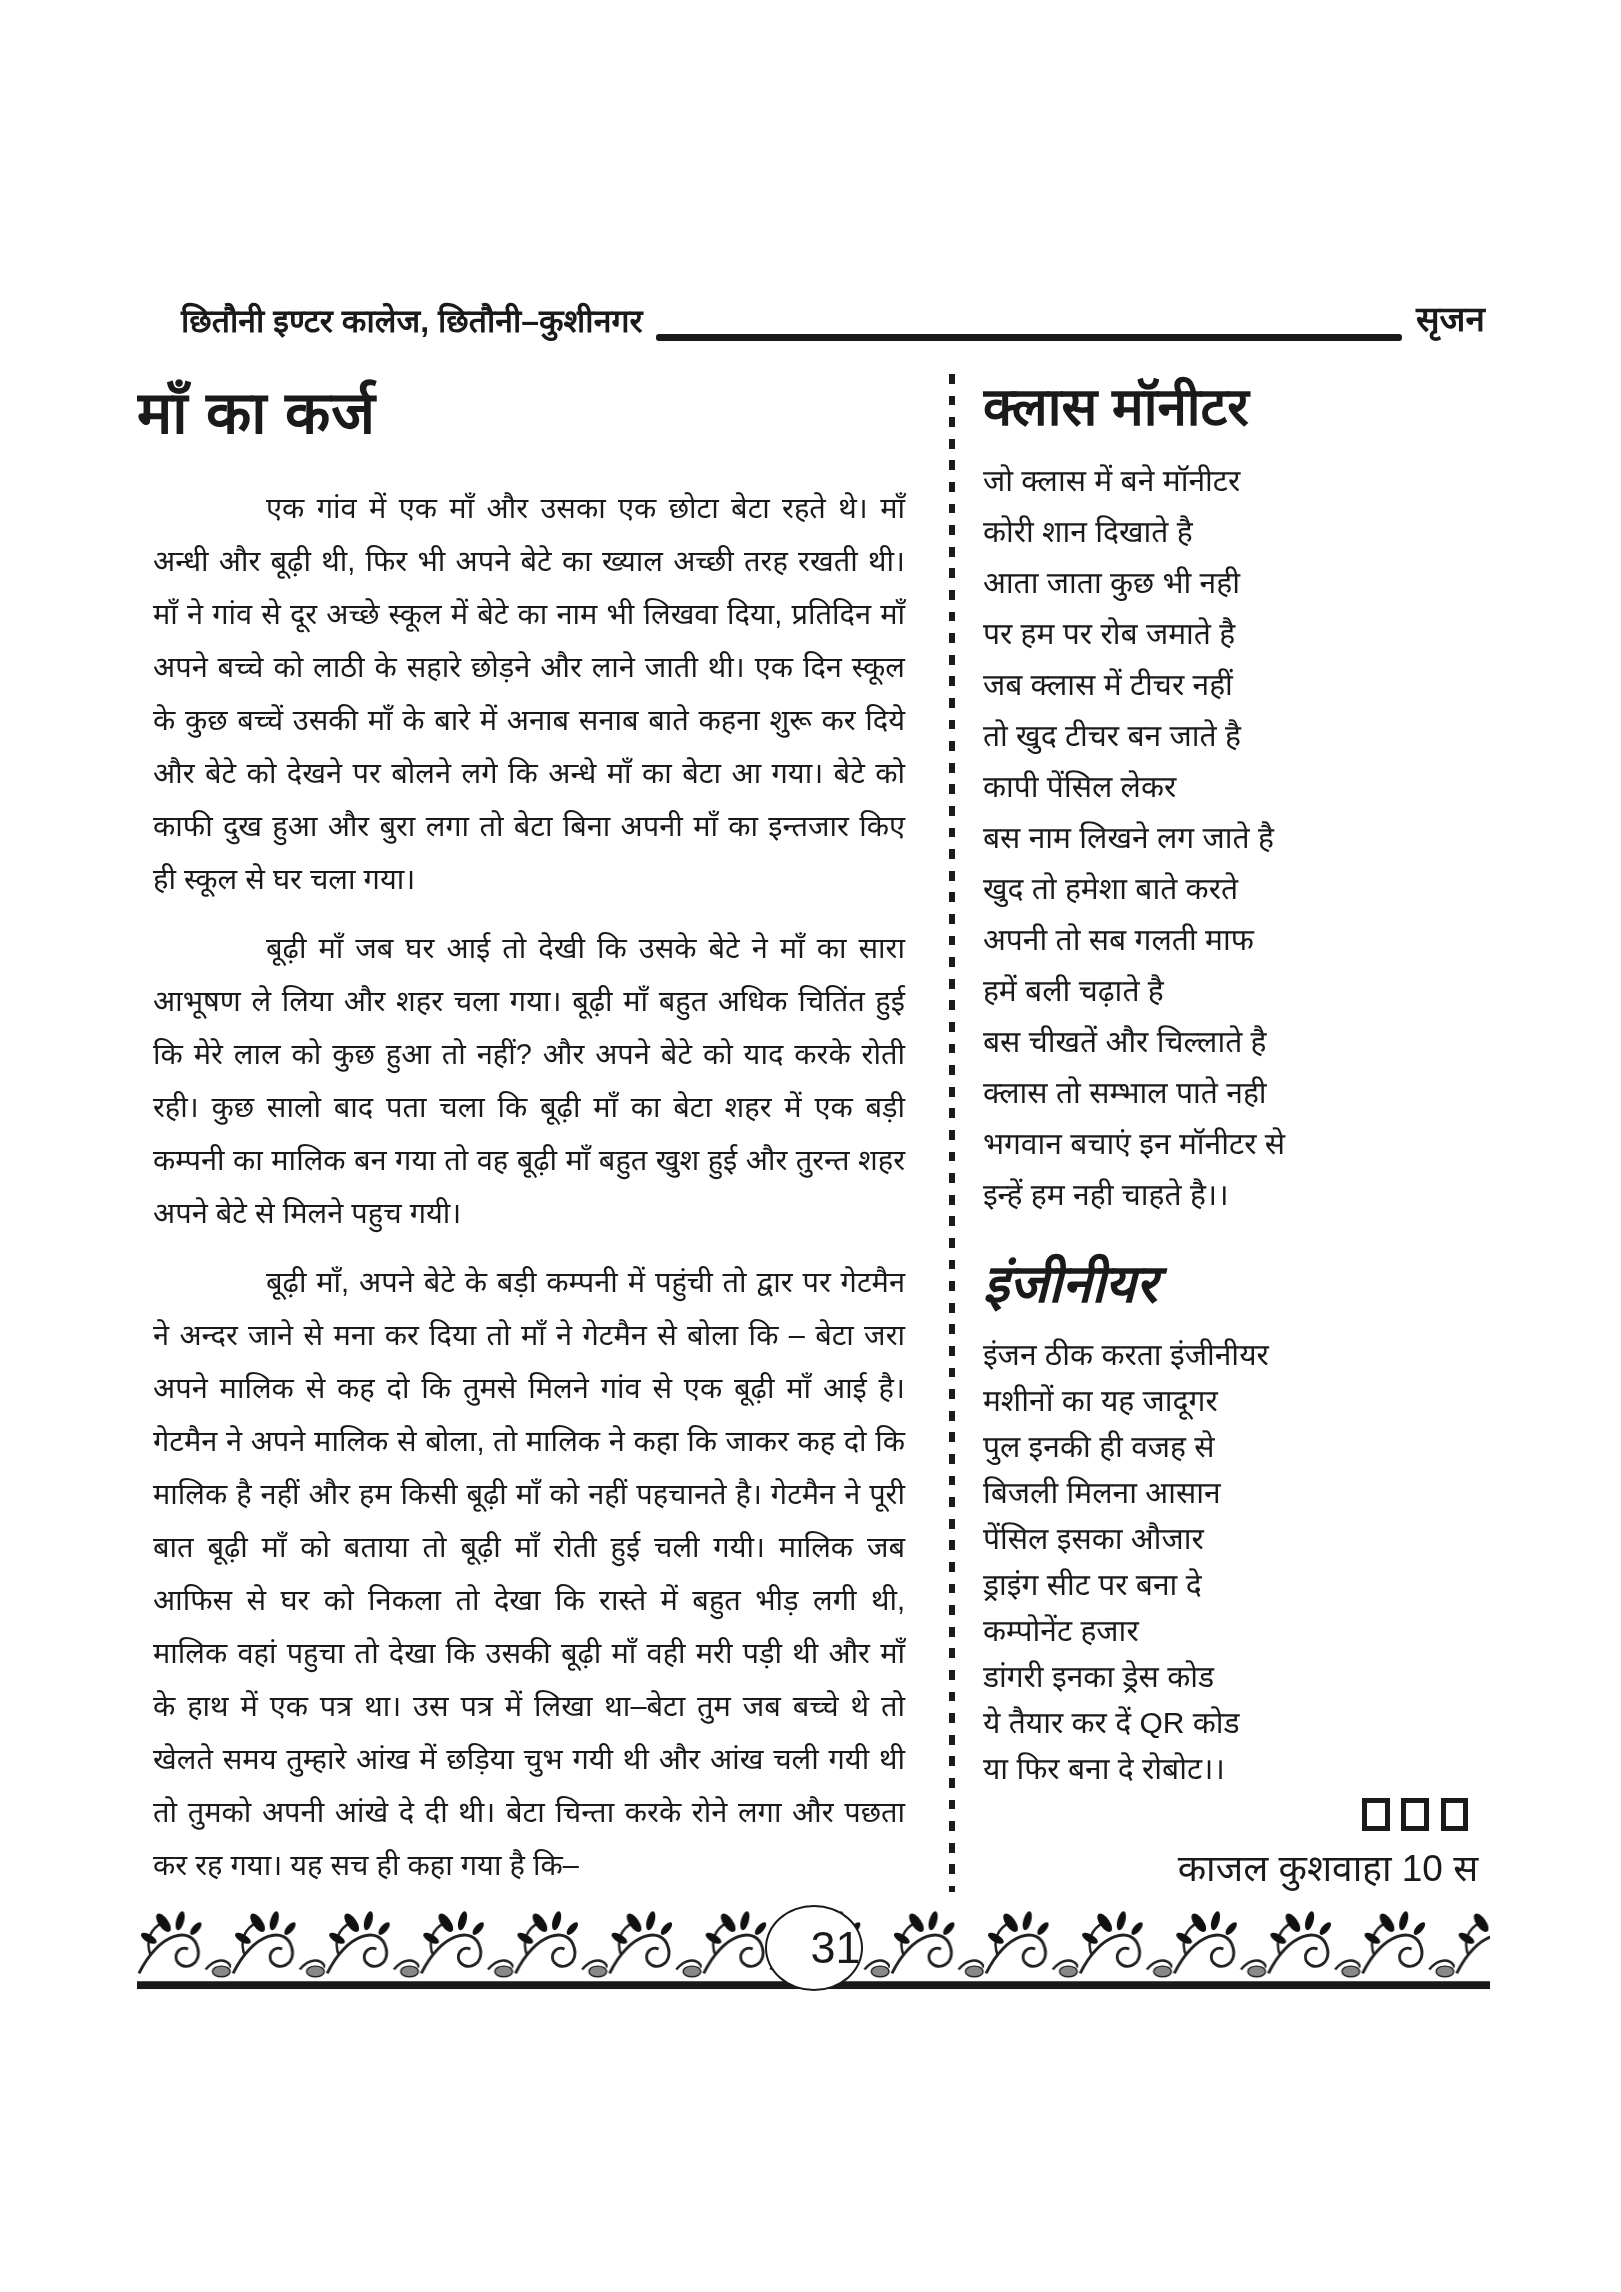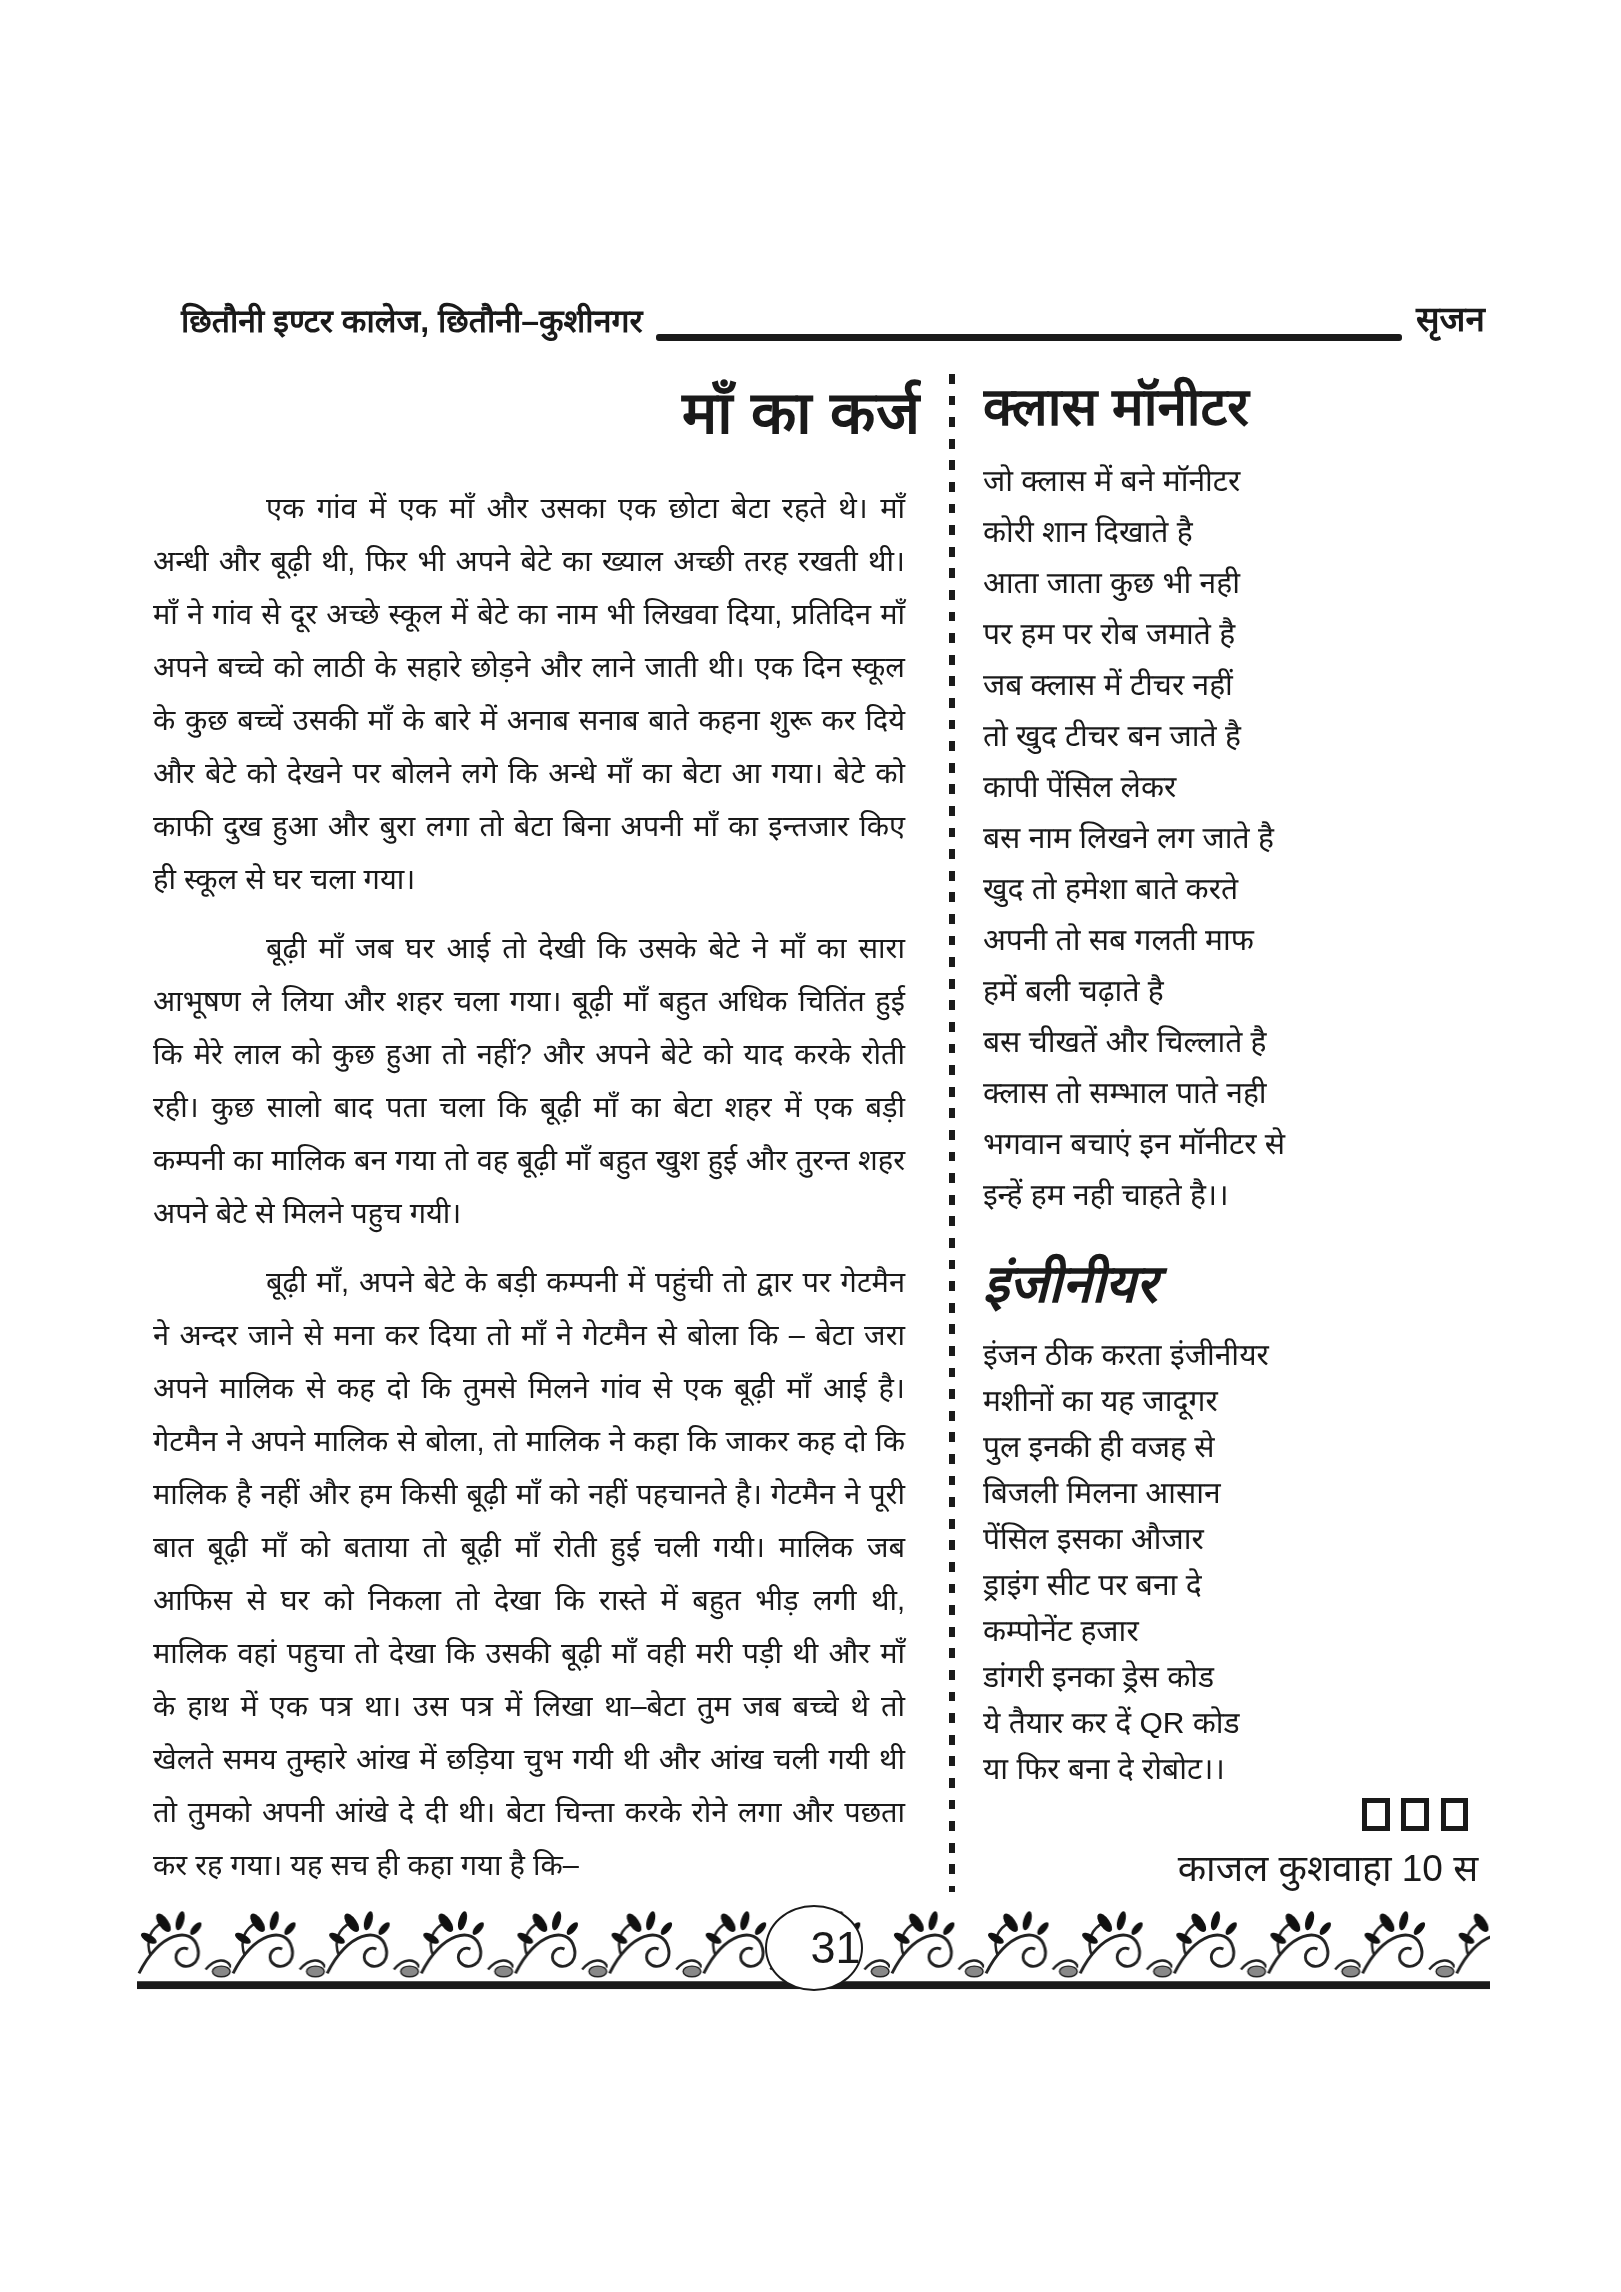--- a/index.html
+++ b/index.html
@@ -25,21 +25,21 @@
     position:absolute;top:368px;left:137px;right:131px;height:1524px;
     display:flex;
   }
   .col-left{width:784px;height:100%;overflow:hidden;display:flex;flex-direction:column;}
   .divider{
     width:5.9px;margin:5.9px 28px 0 28px;
     background:repeating-linear-gradient(to bottom,var(--ink,#1a1a1a) 0 9.8px,transparent 9.8px 21.6px);
   }
   .col-right{flex:1;height:100%;overflow:hidden;display:flex;flex-direction:column;}
   .story-title{
-    font-size:59px;font-weight:bold;text-align:right;
+    font-size:59px;font-weight:bold;text-align:left;
     margin:2px 0 15.7px 0;letter-spacing:1px;
   }
   .poem-title{
     font-size:53px;font-weight:bold;text-align:left;
     margin:0 0 13.7px 0;
   }
   .poem-title.second{margin-top:25.5px;font-style:italic;}
   .story p{
     margin:16px;font-size:29px;line-height:53px;
     text-align:justify;text-indent:113px;

